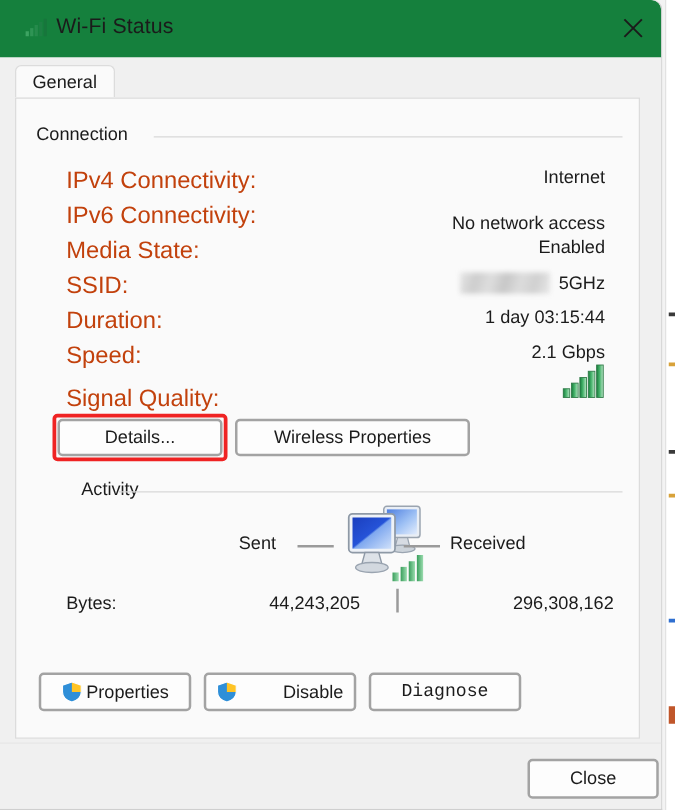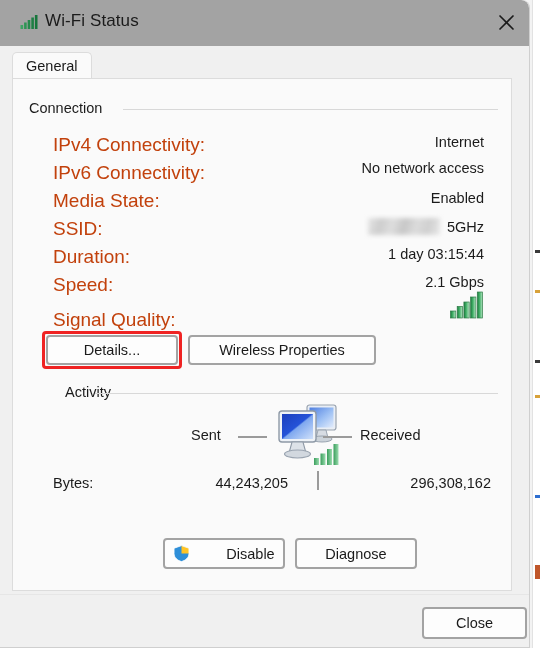--- a/index.html
+++ b/index.html
@@ -40,21 +40,21 @@
     border-left: none;
     border-radius: 0 8px 0 0;
     box-sizing: border-box;
     overflow: hidden;
   }
 
   
   .titlebar {
     position: relative;
     height: 46px;
-    background: #a3a3a3;
+    background: #15803d;
     border-radius: 0 8px 0 0;
   }
   .title-icon {
     position: absolute;
     left: 20px; top: 14px;
     width: 18px; height: 16px;
   }
   .title-text {
     position: absolute;
     left: 45px; top: 11px;
@@ -265,21 +265,21 @@
 
   <div class="tabpage">
 
     <div class="group-label" style="left:16px; top:21px;">Connection</div>
     <div class="group-line" style="left:110px; top:30px; width:375px;"></div>
 
     <div class="row-label" style="left:40px; top:55px;">IPv4 Connectivity:</div>
     <div class="row-value" style="right:27px; top:55px;">Internet</div>
 
     <div class="row-label" style="left:40px; top:83px;">IPv6 Connectivity:</div>
-    <div class="row-value" style="right:27px; top:81px;margin-left:24px;">No network access</div>
+    <div class="row-value" style="right:27px; top:92px;margin-left:24px;">No network access</div>
 
     <div class="row-label" style="left:40px; top:111px;">Media State:</div>
     <div class="row-value" style="right:27px; top:111px;">Enabled</div>
 
     <div class="row-label" style="left:40px; top:139px;">SSID:</div>
     <div class="ssid-value" style="top:139px;">
       <span class="ssid-redacted"></span>
       <span>5GHz</span>
     </div>
 
@@ -360,33 +360,43 @@
     </span>
 
     <div class="dash" style="left:310px; top:357px; width:29px;"></div>
     <div class="activity-label" style="left:347px; top:348px;">Received</div>
 
     <div class="activity-label" style="left:40px; top:396px;">Bytes:</div>
     <div class="row-value" style="left:165px; top:396px; width:110px; text-align:right;">44,243,205</div>
     <div class="vdivider" style="left:304px; top:392px; height:19px;"></div>
     <div class="row-value" style="left:348px; top:396px; width:130px; text-align:right;">296,308,162</div>
 
+    <div class="btn" style="left:18px; top:459px; width:122px; height:31px;">
+      <span class="shield">
+        <svg width="17" height="17" viewBox="0 0 17 17">
+          <path d="M8.5 0.6 L16 3.2 V8.6 C16 12.6 12.7 15.4 8.5 16.6 C4.3 15.4 1 12.6 1 8.6 V3.2 Z" fill="#2f8fd8"></path>
+          <path d="M8.5 0.6 L16 3.2 V8.6 H8.5 Z" fill="#ffc425"></path>
+          <path d="M8.5 0.6 L16 3.2 V8.6 C16 12.6 12.7 15.4 8.5 16.6 C4.3 15.4 1 12.6 1 8.6 V3.2 Z" fill="none" stroke="#ffffff" stroke-width="0.9"></path>
+        </svg>
+      </span>
+      <span>Properties</span>
+    </div>
 
     <div class="btn" style="left:150px; top:459px; width:122px; height:31px;gap:33px;">
       <span class="shield">
         <svg width="17" height="17" viewBox="0 0 17 17">
           <path d="M8.5 0.6 L16 3.2 V8.6 C16 12.6 12.7 15.4 8.5 16.6 C4.3 15.4 1 12.6 1 8.6 V3.2 Z" fill="#2f8fd8"></path>
           <path d="M8.5 0.6 L16 3.2 V8.6 H8.5 Z" fill="#ffc425"></path>
           <path d="M8.5 0.6 L16 3.2 V8.6 C16 12.6 12.7 15.4 8.5 16.6 C4.3 15.4 1 12.6 1 8.6 V3.2 Z" fill="none" stroke="#ffffff" stroke-width="0.9"></path>
         </svg>
       </span>
       <span>Disable</span>
     </div>
 
-    <div class="btn" style="left:282px; top:459px; width:122px; height:31px;">
+    <div class="btn" style="left:282px; top:459px; width:122px; height:31px;font-family:Liberation Mono, monospace;">
       <span>Diagnose</span>
     </div>
   </div>
 
   <div class="footer-sep"></div>
   <div class="btn" style="left:422px; top:607px; width:105px; height:32px;">
     <span>Close</span>
   </div>
 
 </div>

